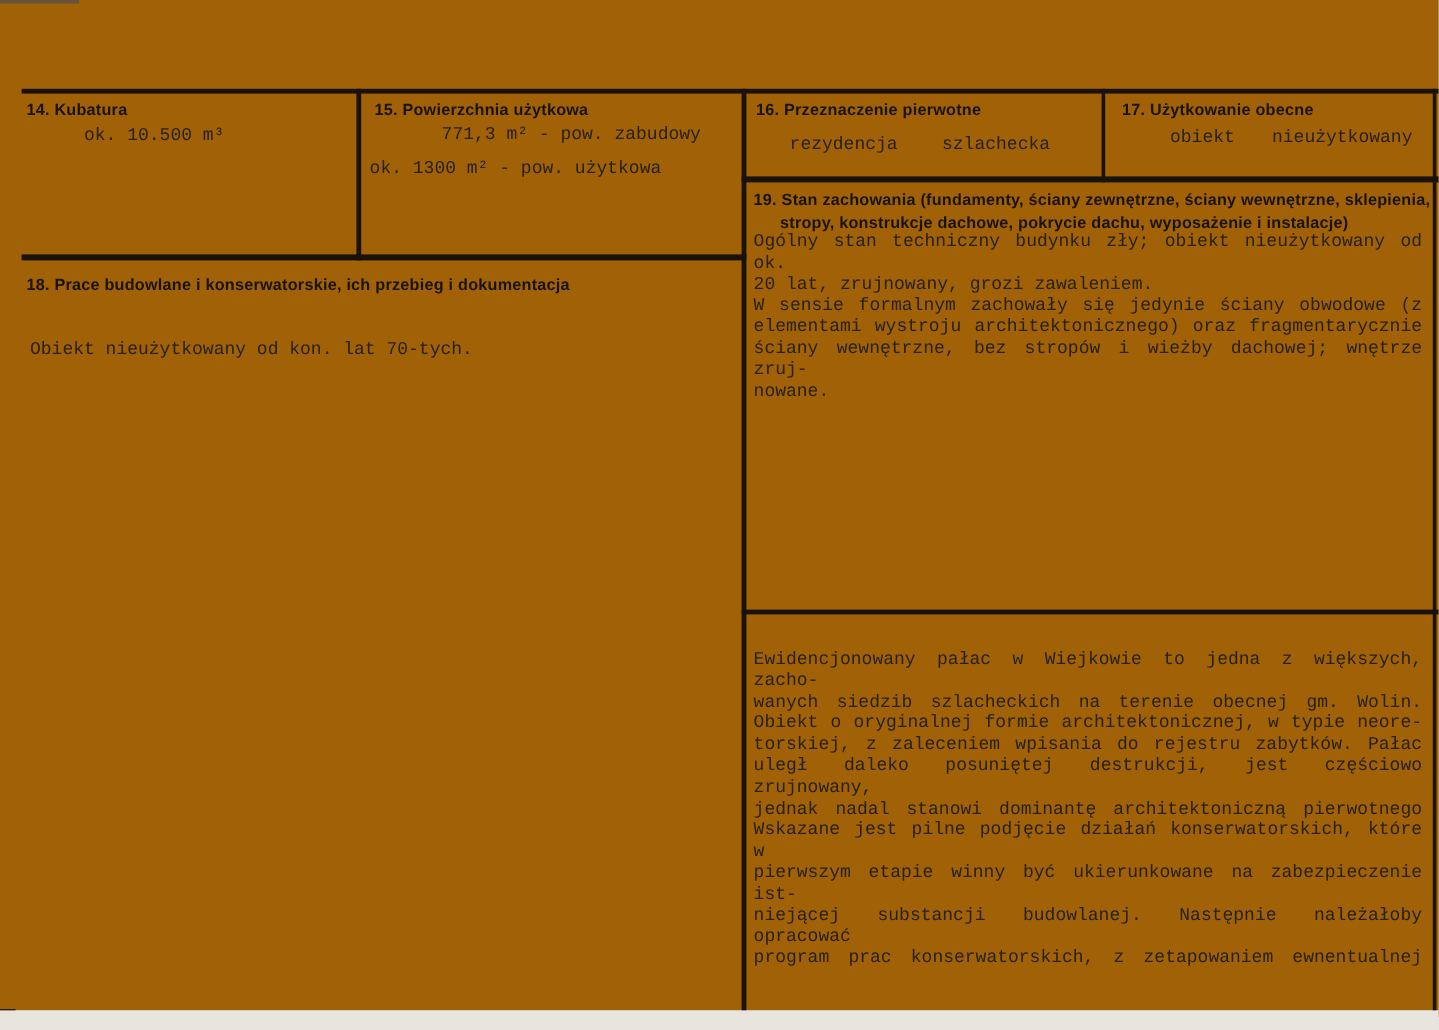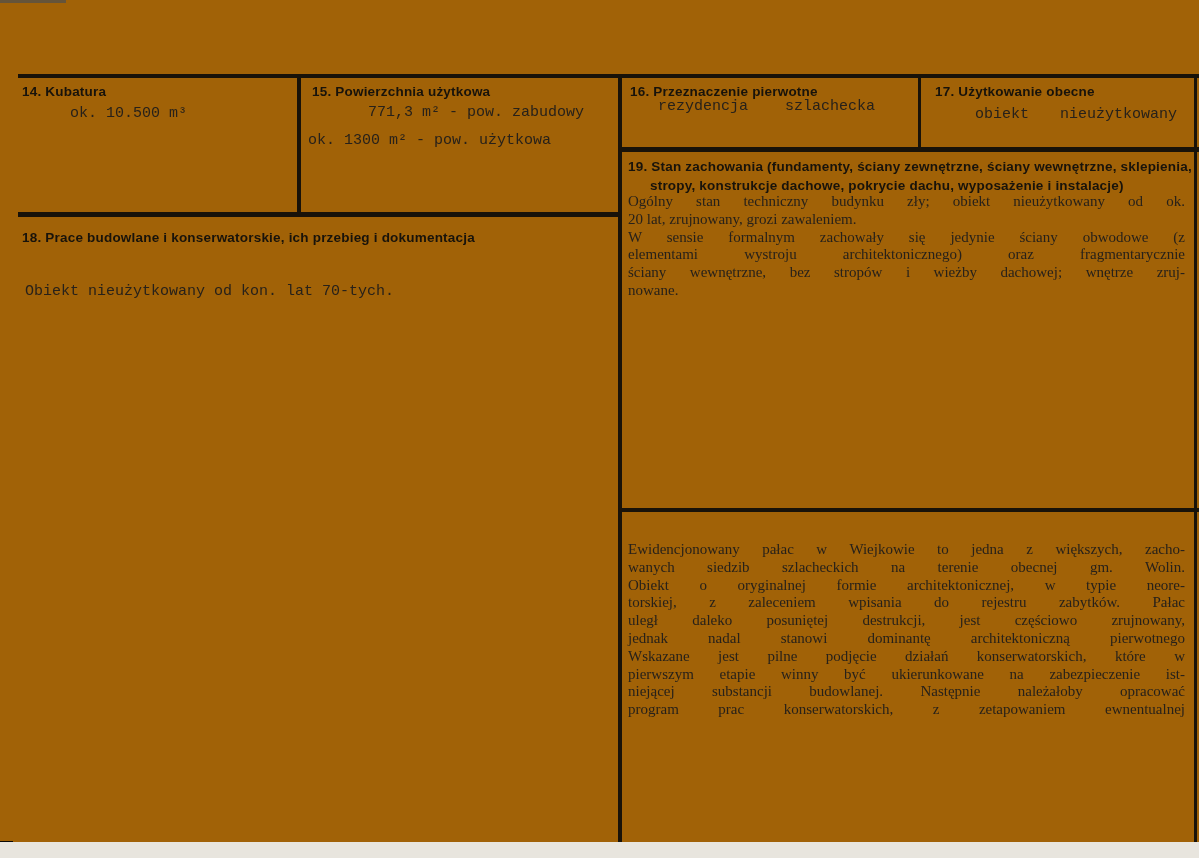--- a/index.html
+++ b/index.html
@@ -31,21 +31,21 @@
     line-height:17.8px;
     white-space:pre;
   }
   .twblock{
     position:absolute;
     font-family:"Liberation Mono","DejaVu Sans Mono",monospace;
     font-size:15px;
     color:#27211a;
     line-height:17.8px;
   }
-  .twblock .ln{min-height:17.8px;font-family:Liberation Serif, serif;}
+  .twblock .ln{min-height:17.8px;}
   .twblock .just{text-align:justify;text-align-last:justify;}
   .gap-wide{word-spacing:28px;}
   .gap-med{word-spacing:22px;}
   .indent2{padding-left:22px;}
 </style>
 </head>
 <body>
 
 <div class="page">
 
@@ -63,21 +63,21 @@
   <div class="rule" style="left:1194px;top:74px;width:3px;height:778px;"></div>
 
   <div class="hdr" style="left:22px;top:82px;">14. Kubatura</div>
   <div class="tw" style="left:22px;top:105px;margin-left:48px;">ok. 10.500 m³</div>
 
   <div class="hdr" style="left:312px;top:82px;">15. Powierzchnia użytkowa</div>
   <div class="tw" style="left:368px;top:104px;text-align:center;">771,3 m² - pow. zabudowy</div>
   <div class="tw" style="left:308px;top:132px;">ok. 1300 m² - pow. użytkowa</div>
 
   <div class="hdr" style="left:630px;top:82px;">16. Przeznaczenie pierwotne</div>
-  <div class="tw gap-wide" style="left:658px;top:98px;">rezydencja szlachecka</div>
+  <div class="tw gap-wide" style="left:658px;top:112px;">rezydencja szlachecka</div>
 
   <div class="hdr" style="left:935px;top:82px;">17. Użytkowanie obecne</div>
   <div class="tw gap-med" style="left:975px;top:106px;">obiekt nieużytkowany</div>
 
   <div class="hdr" style="left:22px;top:228px;">18. Prace budowlane i konserwatorskie, ich przebieg i dokumentacja</div>
   <div class="tw" style="left:25px;top:251px;margin-top:32px;">Obiekt nieużytkowany od kon. lat 70-tych.</div>
 
   <div class="hdr" style="left:628px;top:157px;width:566px;">19. Stan zachowania (fundamenty, ściany zewnętrzne, ściany wewnętrzne, sklepienia,</div>
   <div class="hdr indent2" style="left:628px;top:176px;width:566px;">stropy, konstrukcje dachowe, pokrycie dachu, wyposażenie i instalacje)</div>
   <div class="twblock" style="left:628px;top:193px;width:557px;">

